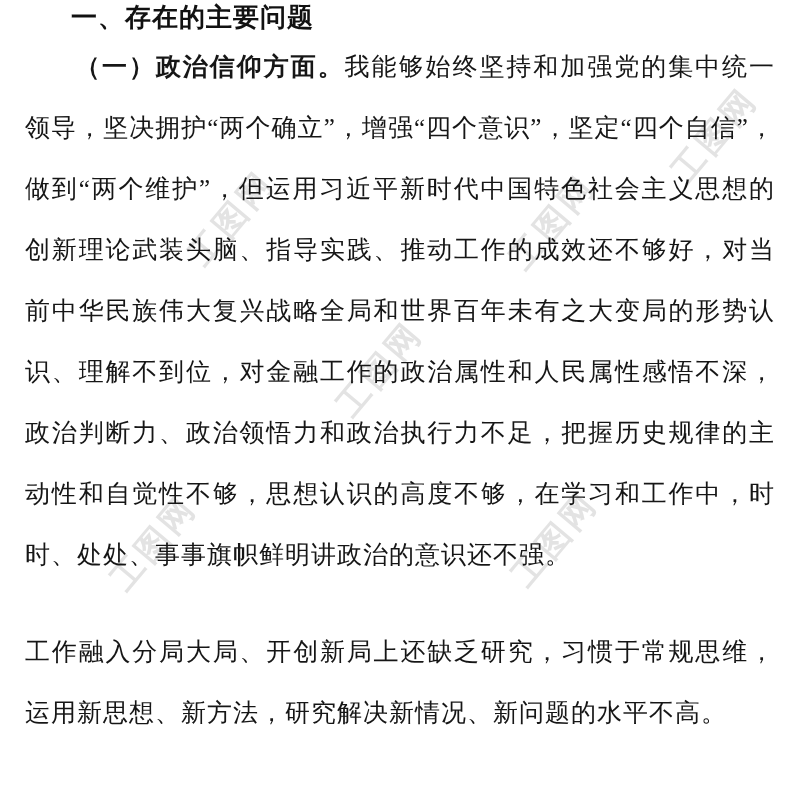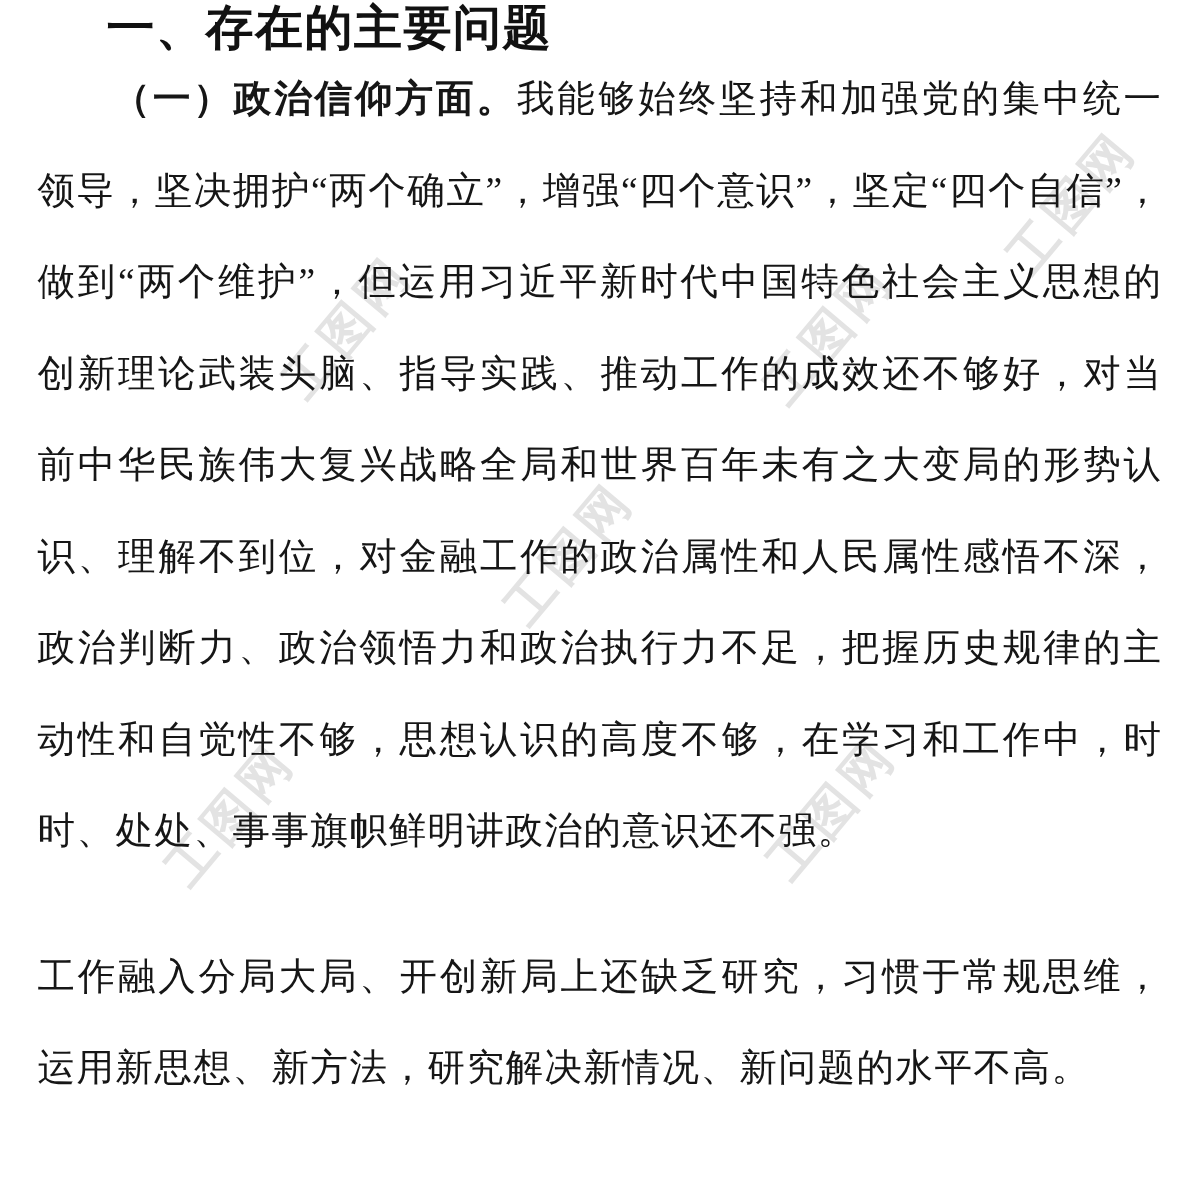--- a/index.html
+++ b/index.html
@@ -18,21 +18,21 @@
   .page {
     position: absolute;
     inset: 0;
     padding: 0 25px;
     box-sizing: border-box;
     z-index: 1;
   }
   .heading {
     font-family: Liberation Serif, serif;
     font-weight: 700;
-    font-size: 32px;
+    font-size: 26px;
     line-height: 36px;
     margin: 0;
     text-indent: 46px;
     color: #111111;
     letter-spacing: 1px;
   }
   .para {
     font-size: 25px;
     line-height: 61px;
     margin: 0;

